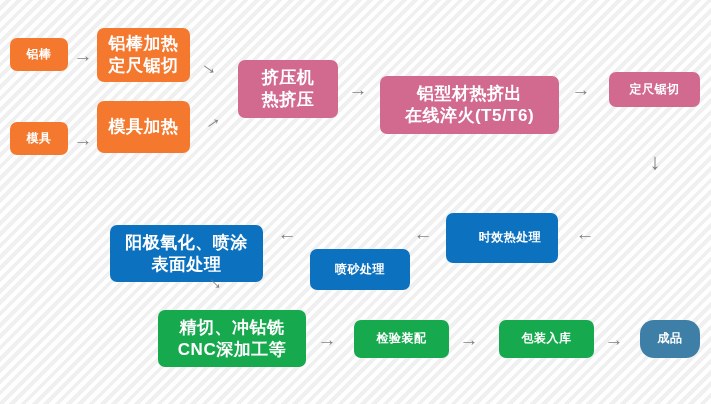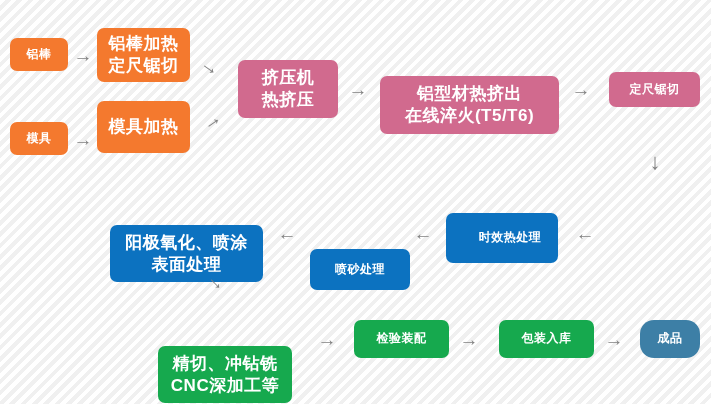--- a/index.html
+++ b/index.html
@@ -110,21 +110,21 @@
 
   <div class="node blue medium" style="left:310px; top:213px; width:100px; height:41px;margin-top:36px;">喷砂处理</div>
 
   <div class="arrow" style="left:274px; top:224px; width:26px; height:18px;">←</div>
 
   <div class="node blue large" style="left:110px; top:205px; width:153px; height:57px;margin-top:20px;">阳极氧化、喷涂
 表面处理</div>
 
   <div class="arrow diag-dr" style="left:206px; top:272px; width:24px; height:18px;">→</div>
 
-  <div class="node green large" style="left:158px; top:310px; width:134px; height:57px;margin-top:36px;">精切、冲钻铣
+  <div class="node green large" style="left:158px; top:310px; width:148px; height:57px;">精切、冲钻铣
 CNC深加工等</div>
 
   <div class="arrow" style="left:314px; top:330px; width:26px; height:18px;">→</div>
 
   <div class="node green medium" style="left:354px; top:320px; width:95px; height:38px;">检验装配</div>
 
   <div class="arrow" style="left:456px; top:330px; width:26px; height:18px;">→</div>
 
   <div class="node green medium" style="left:499px; top:320px; width:95px; height:38px;">包装入库</div>
 

